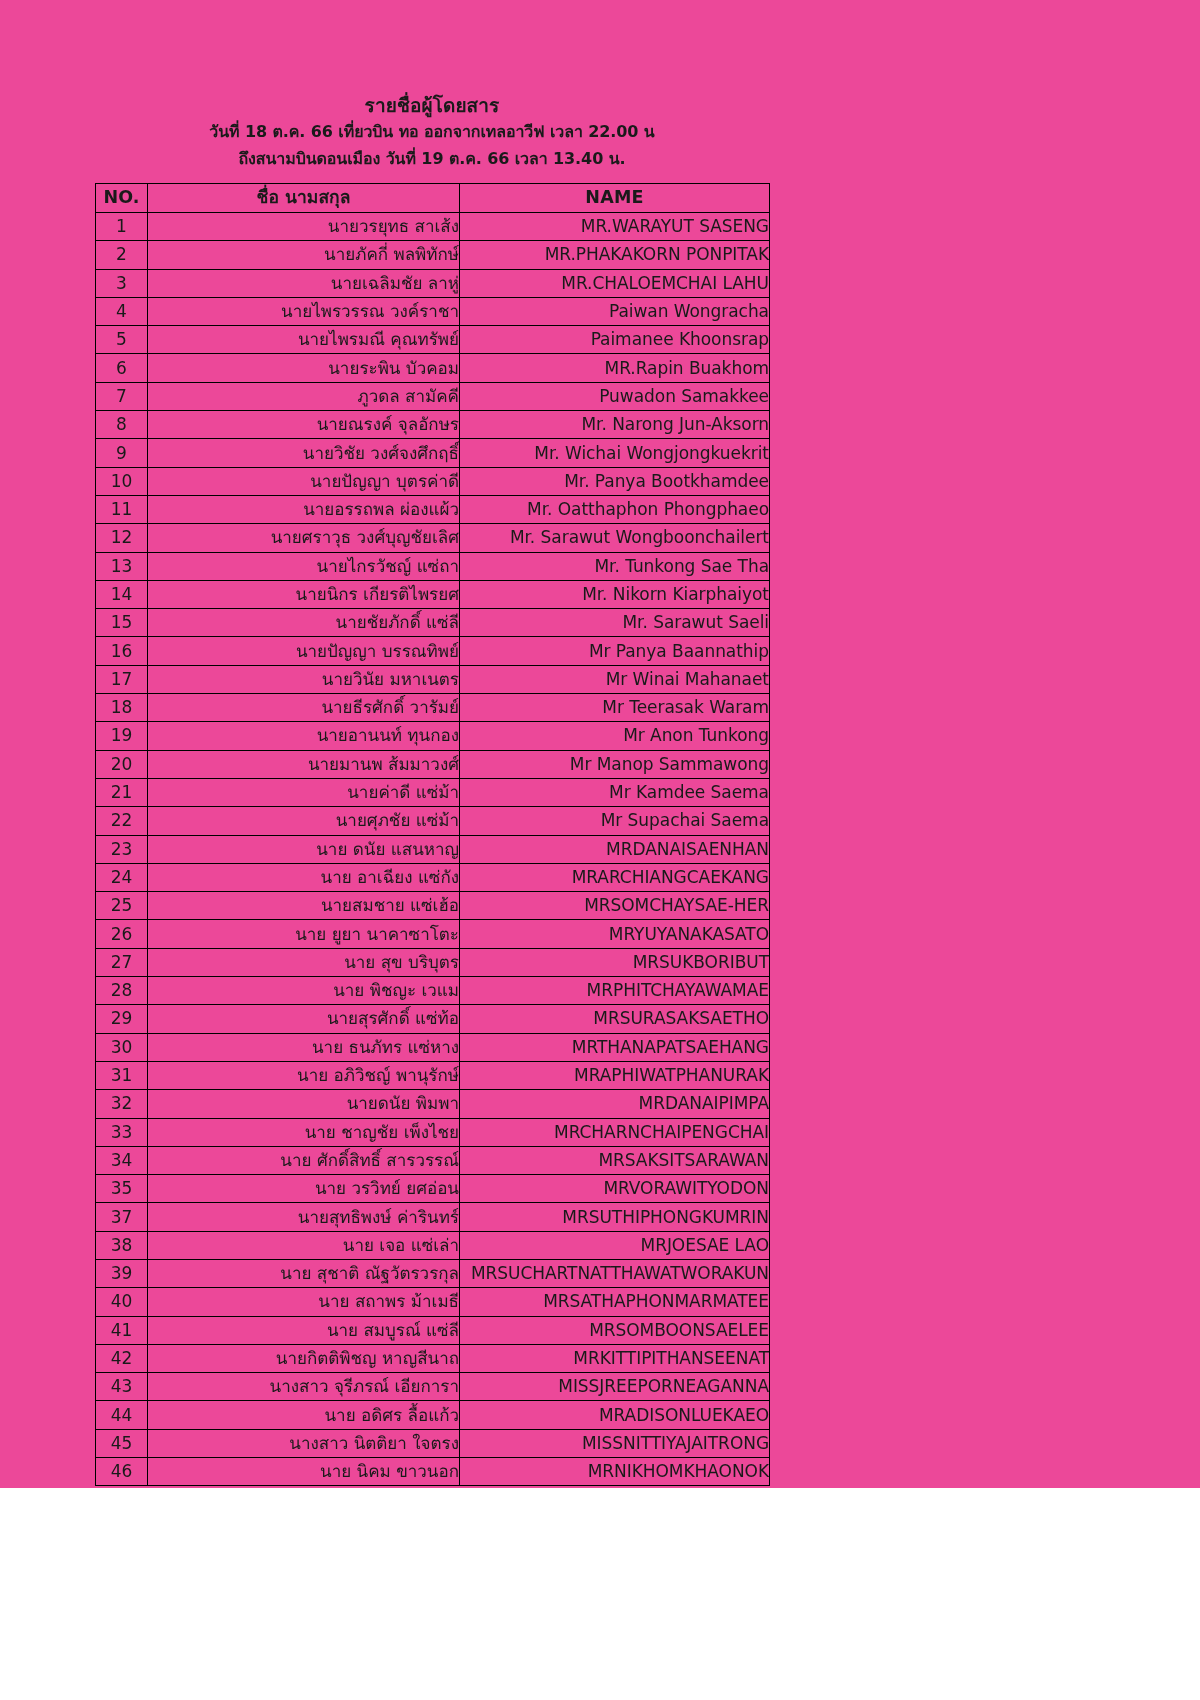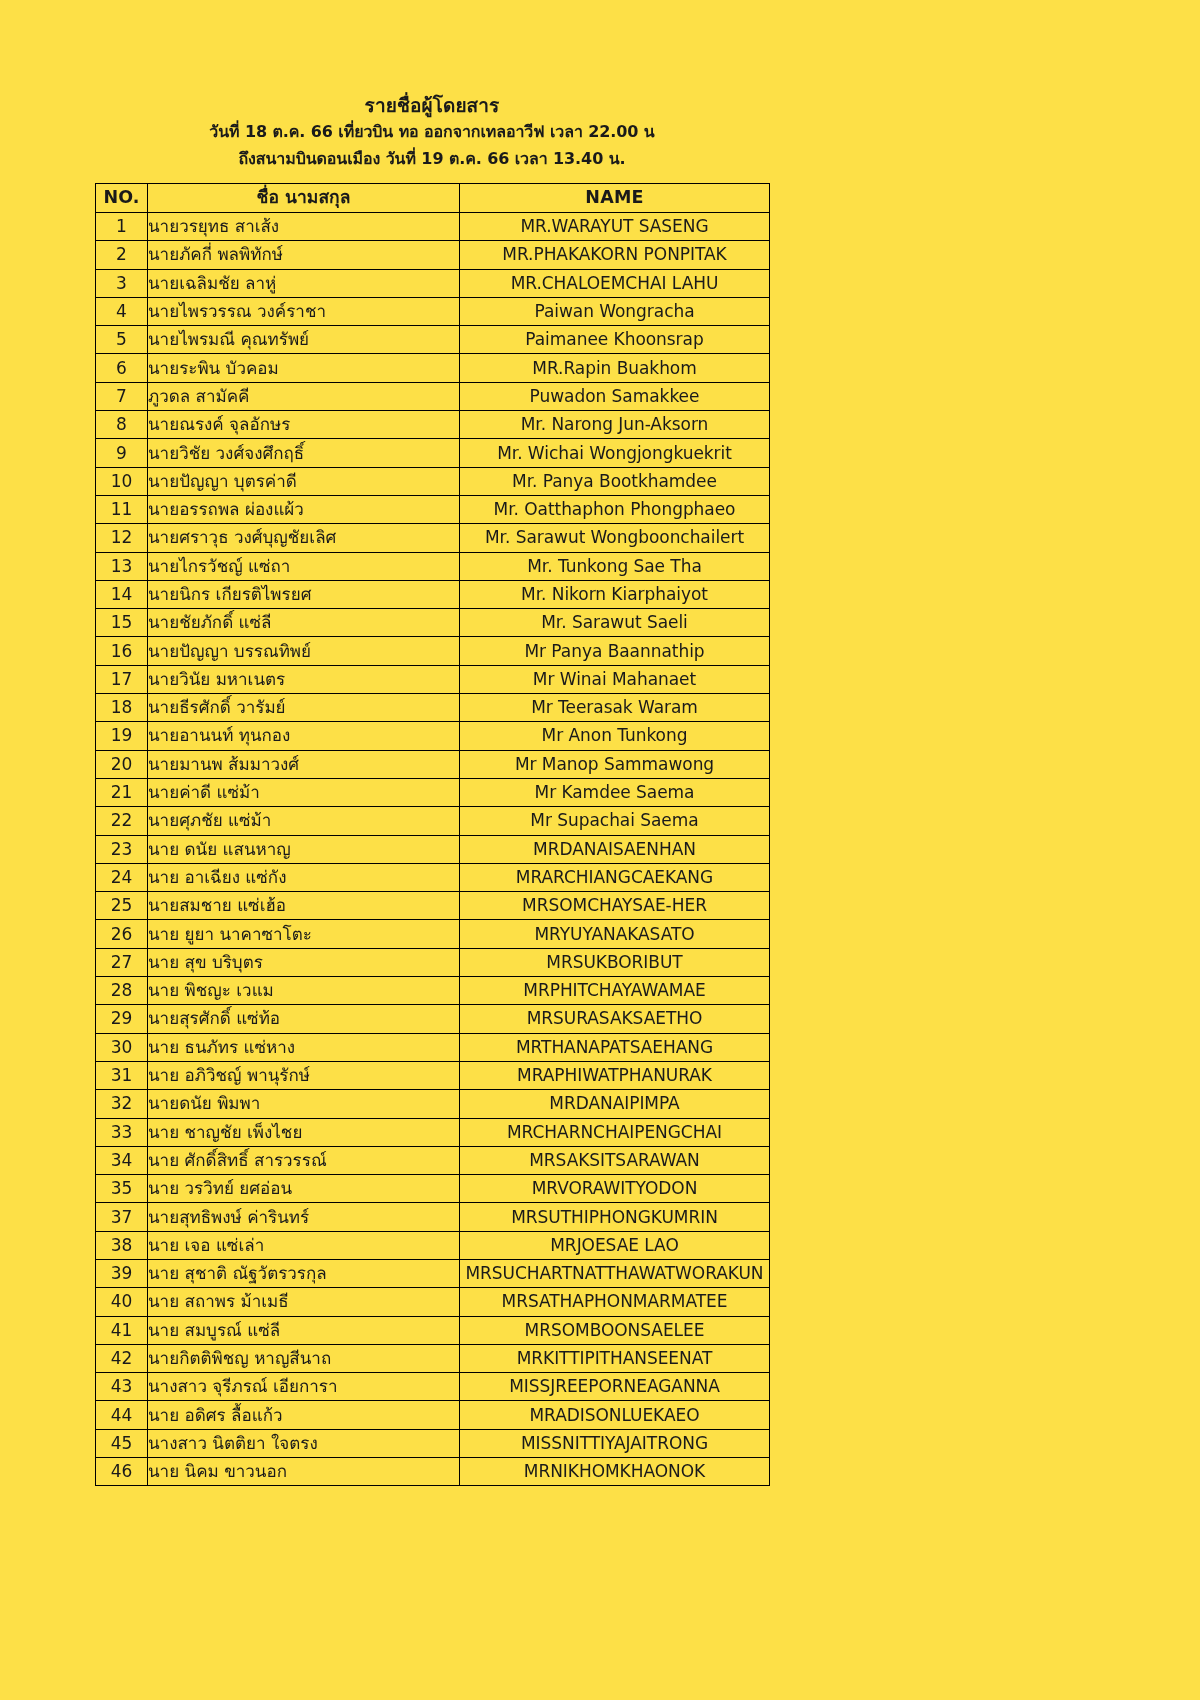--- a/index.html
+++ b/index.html
@@ -13,22 +13,22 @@
     font-family: "DejaVu Sans", "Liberation Sans", sans-serif;
     color: #1a1a1a;
     position: relative;
     overflow: hidden;
   }
   .page {
     position: absolute;
     left: 0;
     top: 0;
     width: 1200px;
-    height: 1700px;
-    background: #fde047;
+    height: 1488px;
+    background: #ec4899;
   }
   .doc-header {
     position: absolute;
     left: 95px;
     top: 92px;
     width: 674px;
     text-align: center;
   }
   .title-main {
     font-size: 19px;
@@ -76,26 +76,26 @@
   th.h-no   { font-size: 17px; }
   th.h-thai { font-size: 17.5px; }
   th.h-name { font-size: 17.5px; letter-spacing: 0.2px; }
 
   td.cell-no {
     text-align: center;
     font-size: 17px;
     font-family: "DejaVu Sans", "Liberation Sans", sans-serif;
   }
   td.cell-thai {
-    text-align: left;
+    text-align: right;
     padding-left: 6px;
     font-size: 17px;
   }
   td.cell-name {
-    text-align: center;
+    text-align: right;
     padding-left: 6px;
     font-size: 17px;
     letter-spacing: -0.05px;
     margin-top: 18px;
   }
 </style>
 </head>
 <body>
 
 <div class="page">

